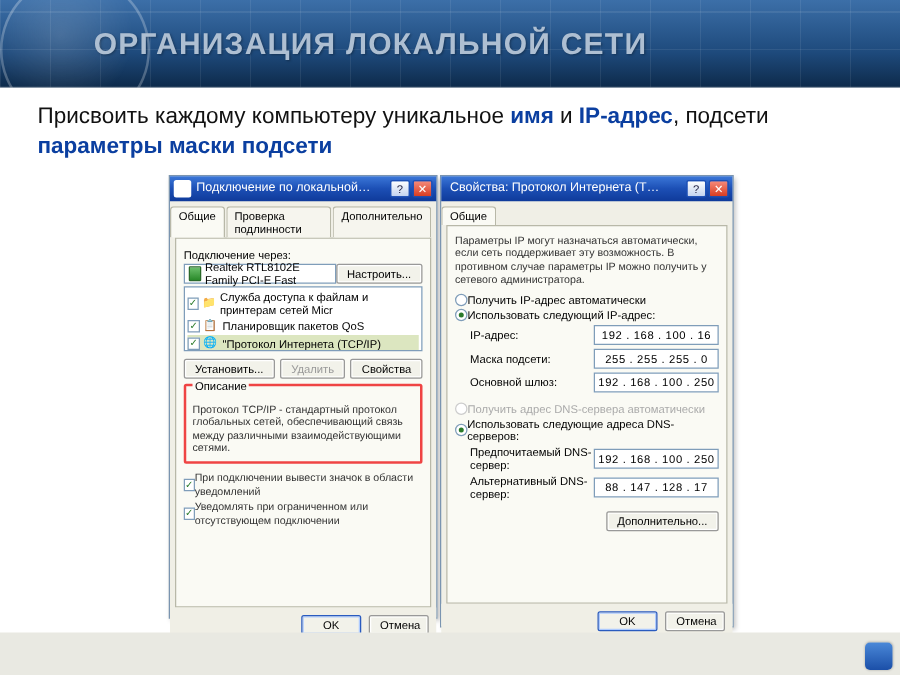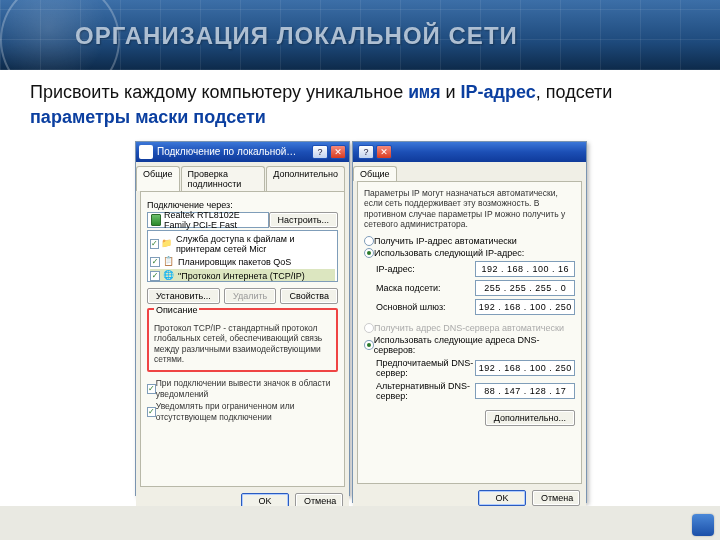--- a/index.html
+++ b/index.html
@@ -43,21 +43,21 @@
     letter-spacing: 1px;
     text-shadow: 1px 1px 2px rgba(0,0,0,0.3);
   }
   .intro {
     padding: 10px 30px 6px 30px;
     font-size: 18px;
     color: #111;
     line-height: 1.35;
   }
   .intro .hl-blue { color: #0b3fa0; font-weight: bold; text-align: center; }
-  .intro .hl-name { color: #0b3fa0; font-weight: bold; font-family: Liberation Mono, monospace; }
+  .intro .hl-name { color: #0b3fa0; font-weight: bold; }
 
   .dialogs {
     position: relative;
     height: 380px;
   }
 
   .win {
     position: absolute;
     background: #f0efe6;
     border: 1px solid #7a94b0;
@@ -288,20 +288,21 @@
       </div>
     </div>
     <div class="btnbar">
       <div class="btn default" style="width:48px;text-align:center">OK</div>
       <div class="btn" style="width:48px;text-align:center">Отмена</div>
     </div>
   </div>
 
   <div class="win" style="left:352px; top:5px; width:235px; height:362px;">
     <div class="titlebar">
+      <span class="tl-text" style="margin-left:4px">Свойства: Протокол Интернета (T…</span>
       <span class="wbtn">?</span>
       <span class="wbtn close">✕</span>
     </div>
     <div class="tabs">
       <div class="tab active">Общие</div>
     </div>
     <div class="tabbody" style="height:303px;">
       <div class="descr" style="min-height:34px">Параметры IP могут назначаться автоматически, если сеть поддерживает эту возможность. В противном случае параметры IP можно получить у сетевого администратора.</div>
 
       <div class="row" style="margin-top:6px">

